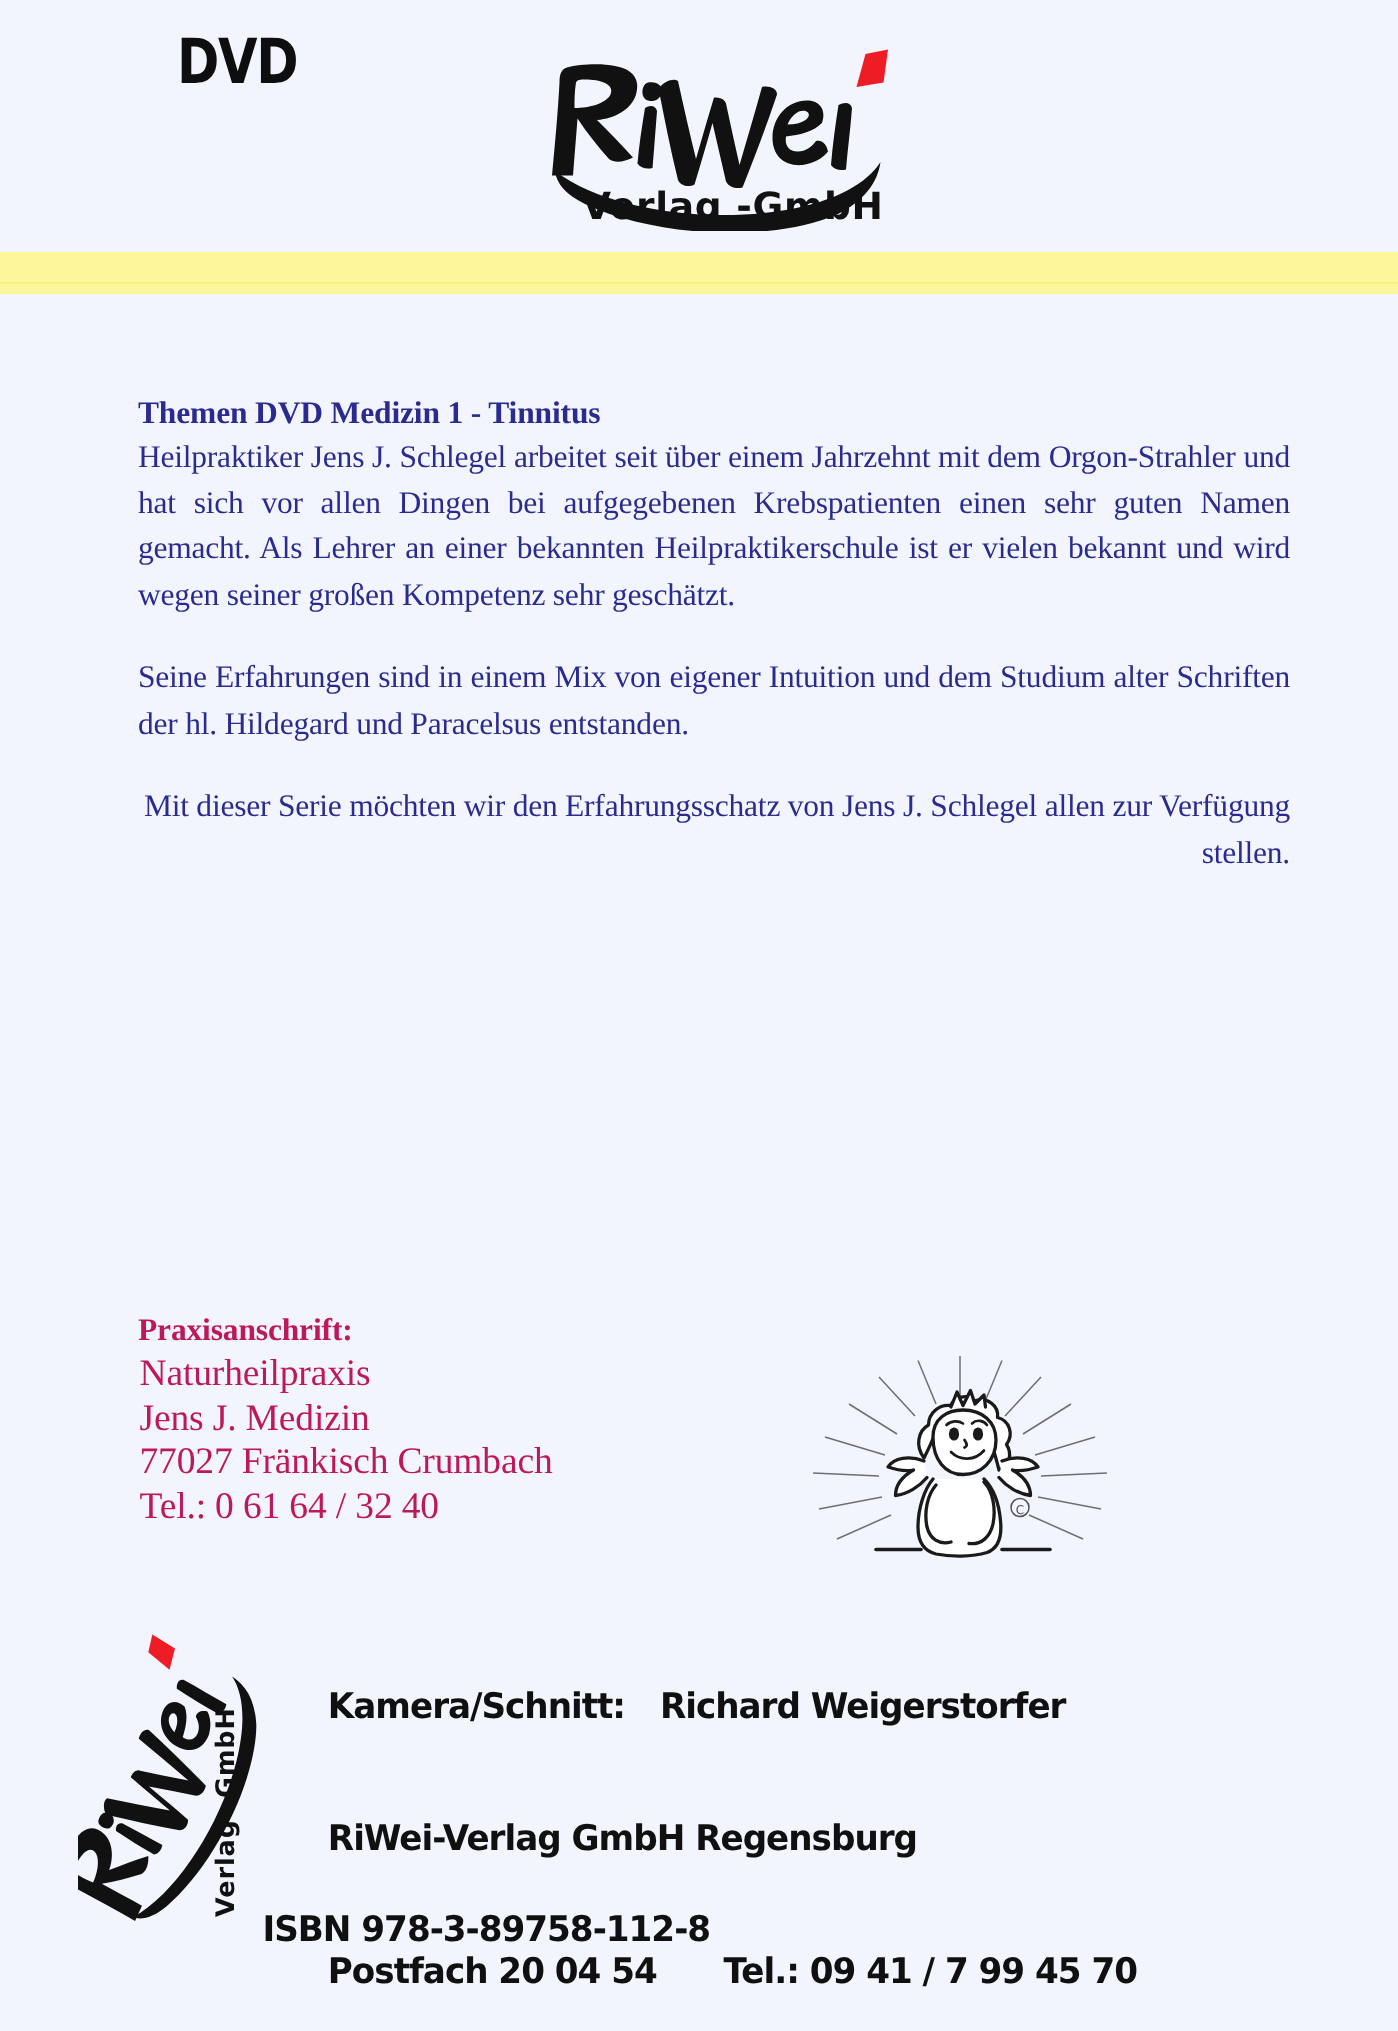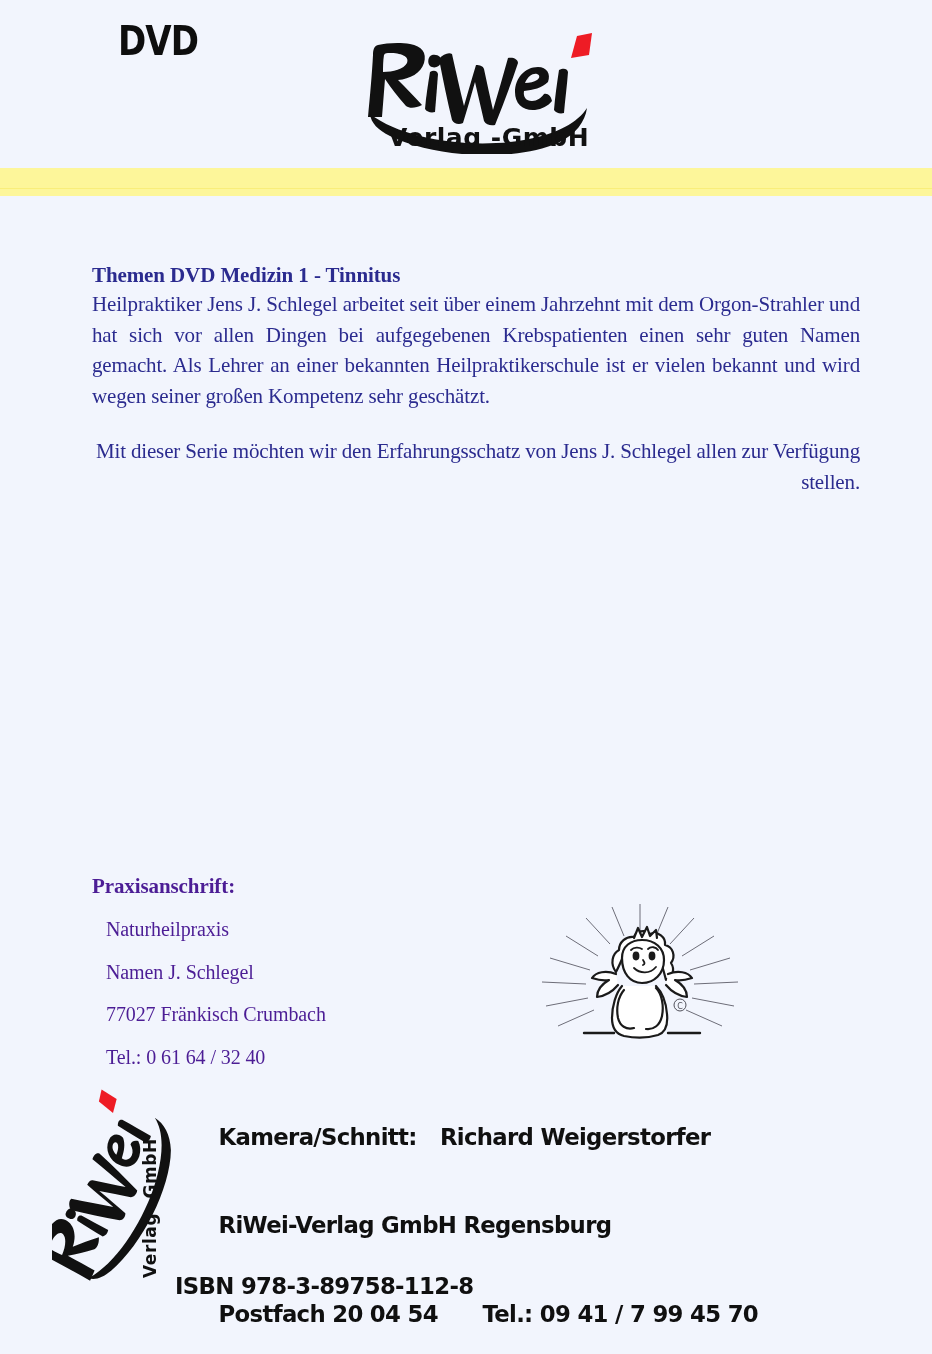--- a/index.html
+++ b/index.html
@@ -85,33 +85,33 @@
   }
   .para.gap { margin-top: 25px; }
   .para:last-child { text-align: right; }
 
   
   .address {
     position: absolute;
     left: 92px;
     top: 872px;
     width: 420px;
-    color: #4c1d95;
+    color: #be185d;
   }
   .address-title {
     font-size: 21px;
     font-weight: bold;
     line-height: 29px;
     margin: 0;
     letter-spacing: -0.1px;
   }
   .address-line {
-    font-size: 20px;
+    font-size: 25px;
     line-height: 28.5px;
-    margin: 14px;
+    margin: 1px;
     letter-spacing: -0.1px;
   }
 
   
   .angel {
     position: absolute;
     left: 512px;
     top: 898px;
     width: 256px;
     height: 158px;
@@ -205,27 +205,28 @@
   </div>
 </div>
 
 <div class="yellow-band">
   <div class="band-line"></div>
 </div>
 
 <div class="content">
   <p class="doc-title">Themen DVD Medizin 1 - Tinnitus</p>
   <p class="para">Heilpraktiker Jens J. Schlegel arbeitet seit über einem Jahrzehnt mit dem Orgon-Strahler und hat sich vor allen Dingen bei aufgegebenen Krebspatienten einen sehr guten Namen gemacht. Als Lehrer an einer bekannten Heilpraktikerschule ist er vielen bekannt und wird wegen seiner großen Kompetenz sehr geschätzt.</p>
+  <p class="para gap">Seine Erfahrungen sind in einem Mix von eigener Intuition und dem Studium alter Schriften der hl. Hildegard und Paracelsus entstanden.</p>
   <p class="para gap">Mit dieser Serie möchten wir den Erfahrungsschatz von Jens J. Schlegel allen zur Verfügung stellen.</p>
 </div>
 
 <div class="address">
   <p class="address-title">Praxisanschrift:</p>
   <p class="address-line">Naturheilpraxis</p>
-  <p class="address-line">Namen J. Schlegel</p>
+  <p class="address-line">Jens J. Medizin</p>
   <p class="address-line">77027 Fränkisch Crumbach</p>
   <p class="address-line">Tel.: 0 61 64 / 32 40</p>
 </div>
 
 <div class="angel">
   <svg viewBox="0 0 256 158" xmlns="http://www.w3.org/2000/svg">
     <g stroke="#6d6d78" stroke-width="1" fill="none">
       <line x1="128" y1="36" x2="128" y2="6"></line>
       <line x1="112" y1="38" x2="100" y2="9"></line>
       <line x1="144" y1="38" x2="156" y2="9"></line>

